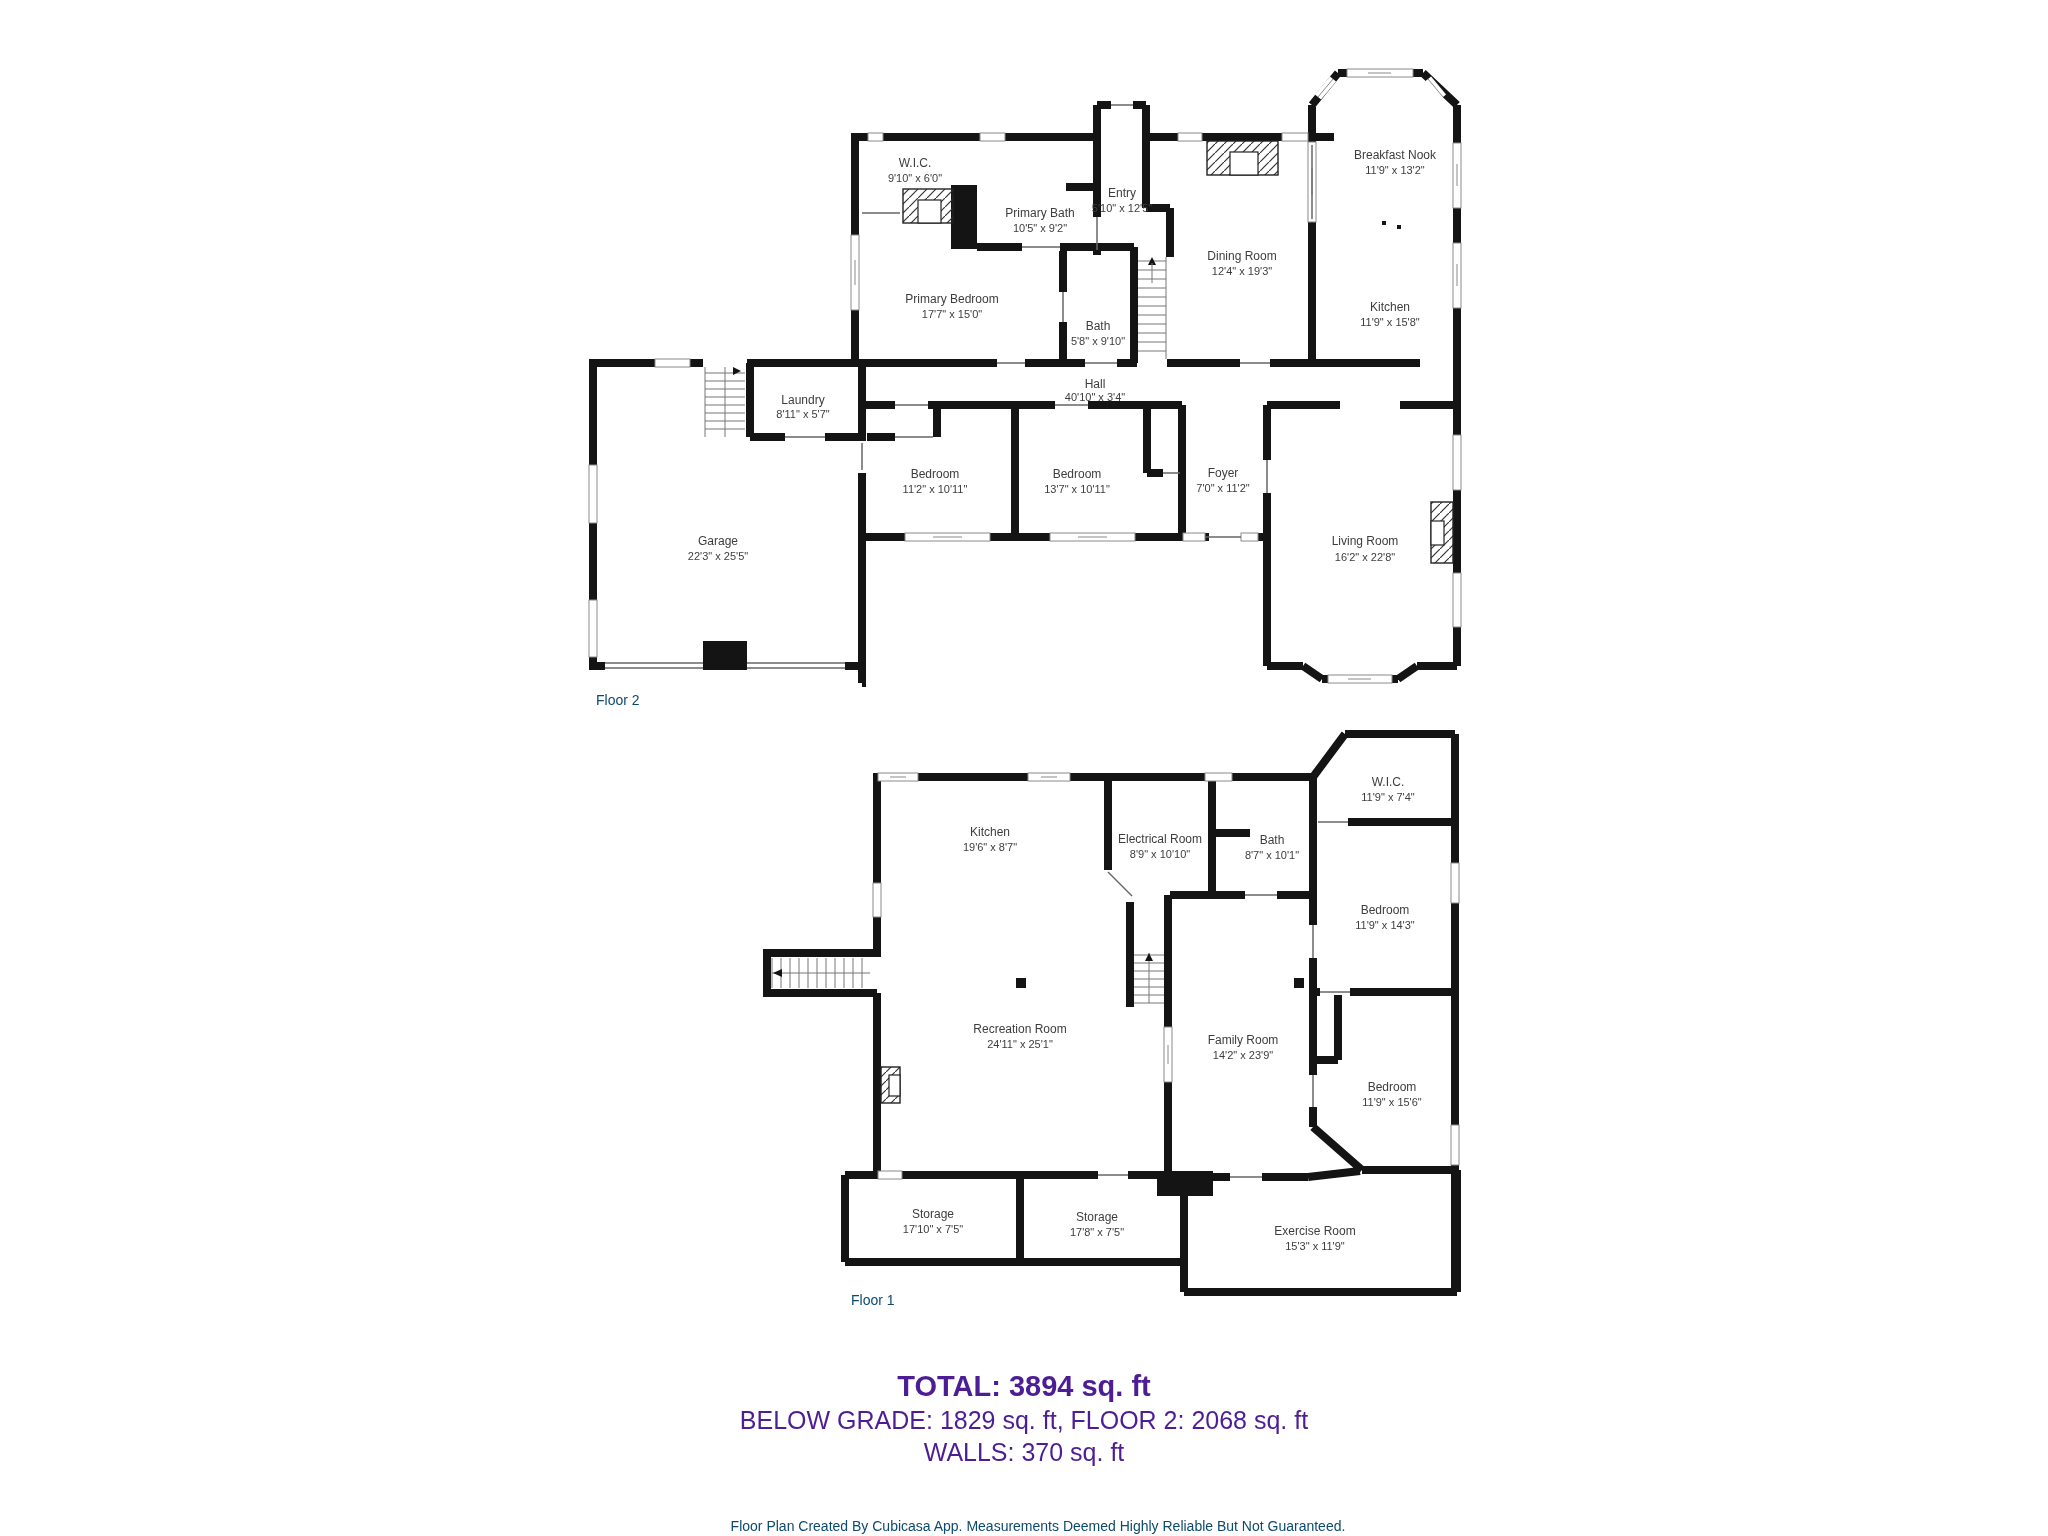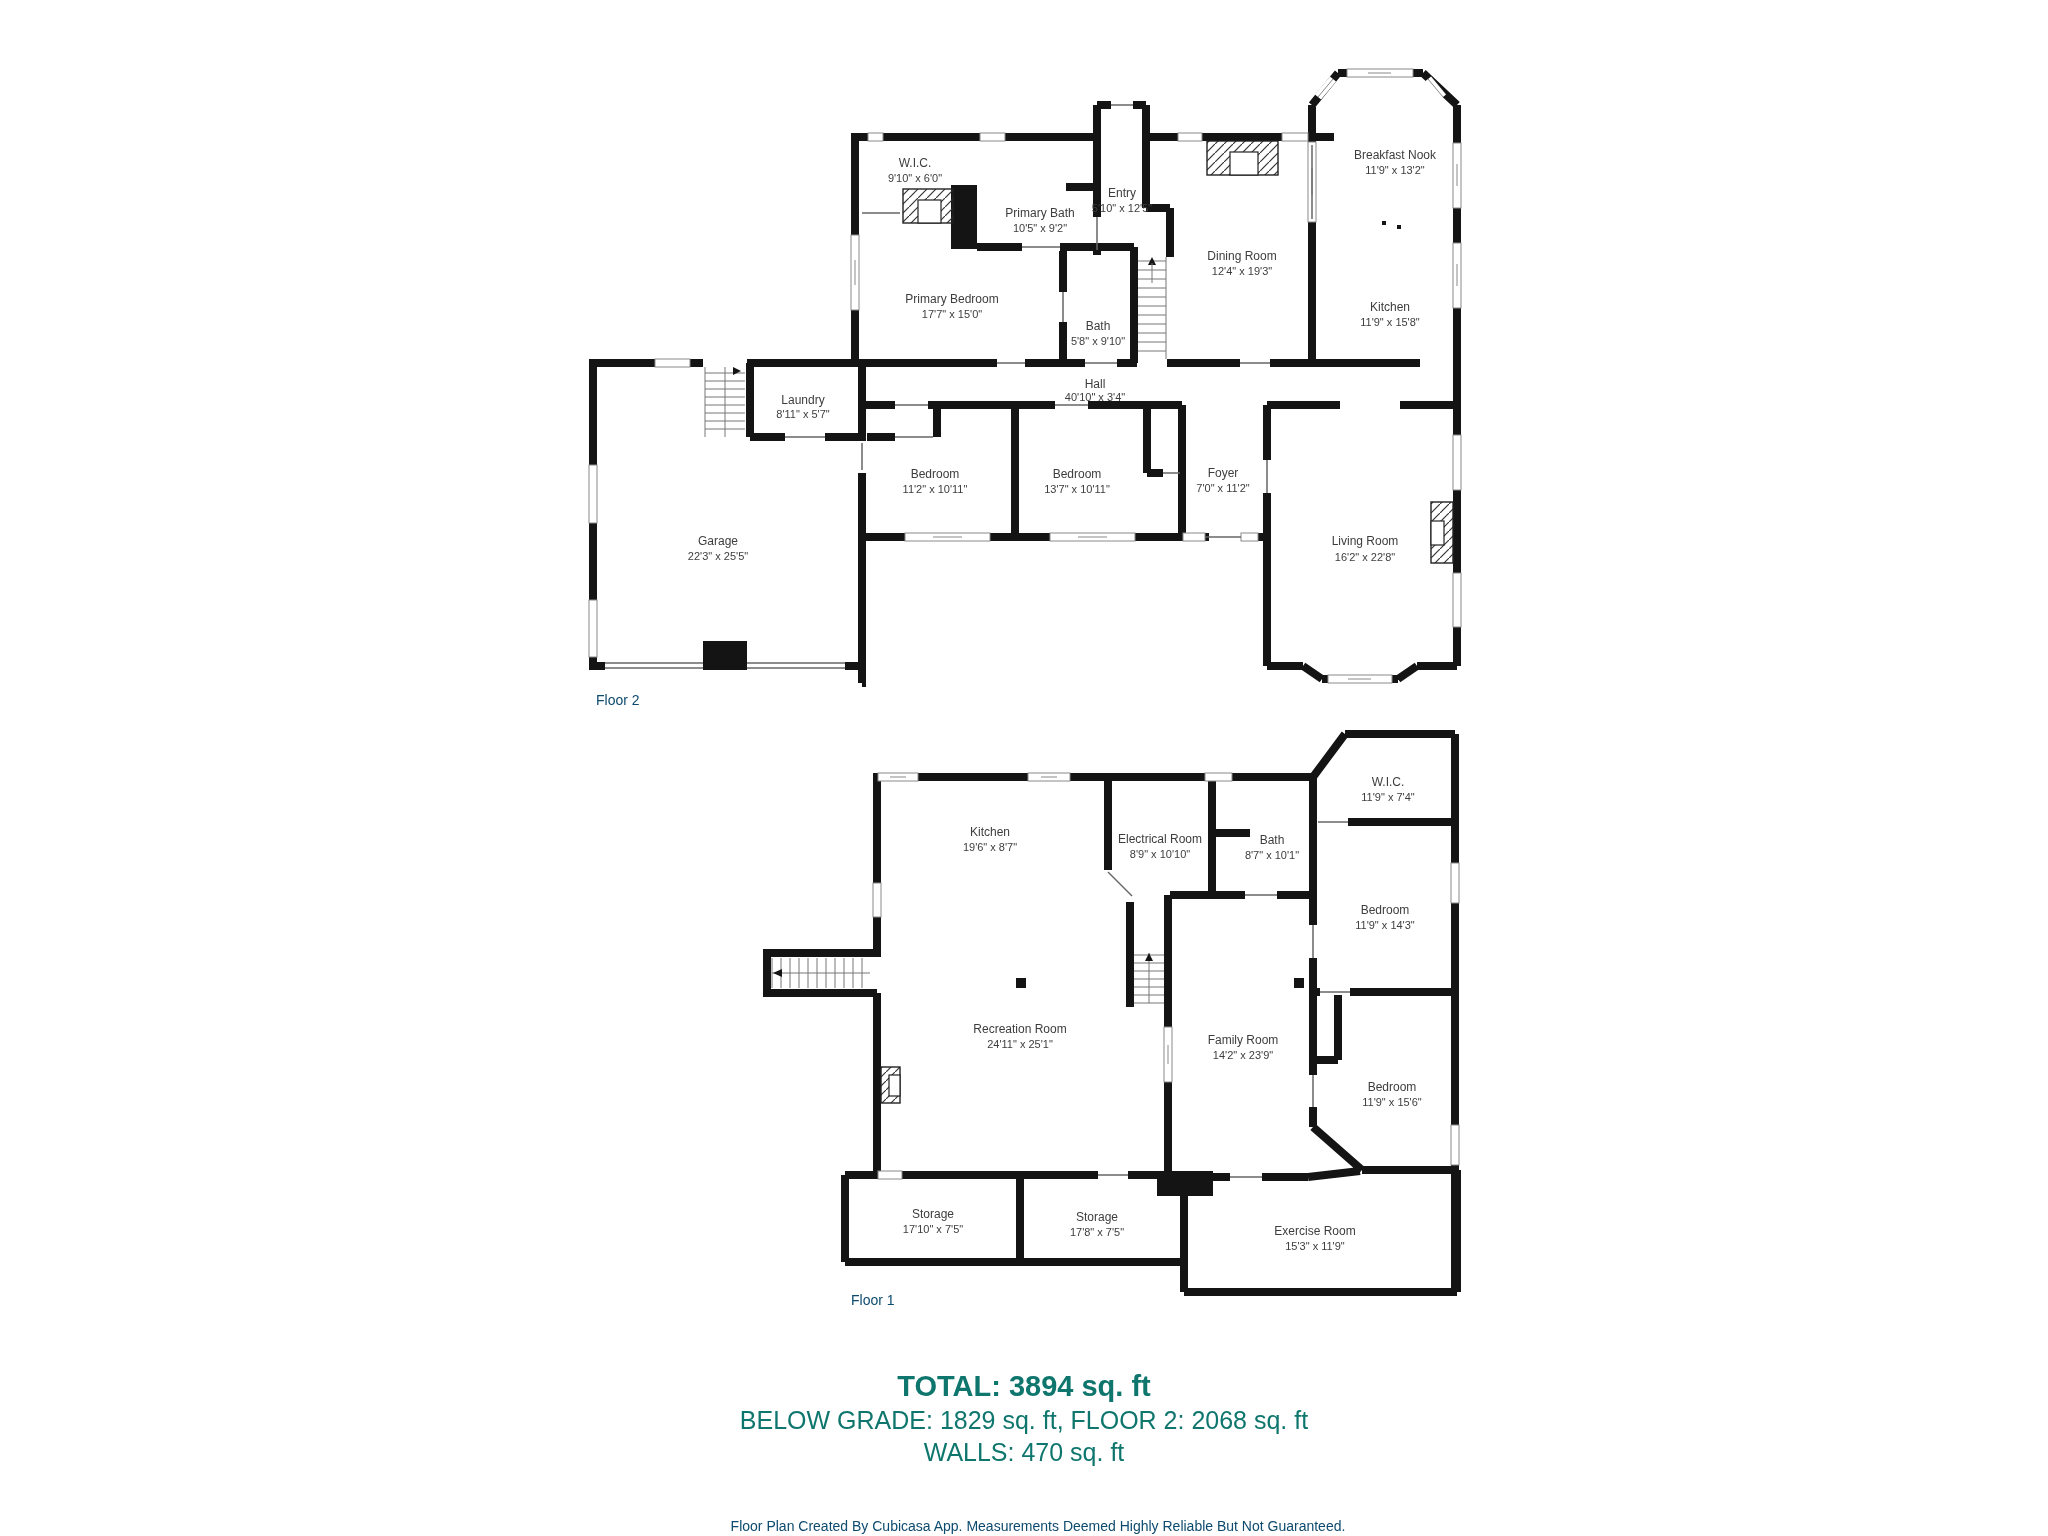--- a/index.html
+++ b/index.html
@@ -2,21 +2,21 @@
 <html><head>
 <meta charset="utf-8">
 <style>
   html,body{margin:0;padding:0;background:#fff;}
   .canvas{position:relative;width:1916px;height:1536px;background:#ffffff;overflow:hidden;
           font-family:"Liberation Sans", sans-serif;margin-top:30px;}
   svg{position:absolute;overflow:visible;}
   .rname{font:12px "Liberation Sans", sans-serif;fill:#3d3d3d;text-anchor:middle;}
   .rdim{font:11px "Liberation Sans", sans-serif;fill:#3d3d3d;text-anchor:middle;}
   .floor-label{position:absolute;font-size:14px;color:#0c4a6e;}
-  .summary{position:absolute;left:0;top:1338px;width:2048px;text-align:center;color:#0f766e;}
+  .summary{position:absolute;left:0;top:1338px;width:2048px;text-align:center;color:#4c1d95;}
   .summary .total{font-size:29px;font-weight:bold;line-height:1.25;}
   .summary .line{font-size:25px;line-height:1.28;}
   .footer{position:absolute;left:14px;top:1488px;width:2048px;text-align:center;
           font-size:14px;color:#0c4a6e;}
   .wall{stroke:#141414;stroke-width:8;fill:none;stroke-linecap:butt;}
   .door{stroke:#666;stroke-width:1.5;fill:none;}
   .tread{stroke:#777;stroke-width:1;fill:none;}
   .win{fill:#ffffff;stroke:#8a8a8a;stroke-width:1;}
   .winmid{stroke:#8a8a8a;stroke-width:1;}
   .blk{fill:#141414;}
@@ -336,17 +336,17 @@
       <text class="rname" x="555" y="505">Exercise Room</text>
       <text class="rdim" x="555" y="520">15'3" x 11'9"</text>
     </g>
   </svg>
 
   <div class="floor-label" style="left:851px;top:1262px">Floor 1</div>
 
   <div class="summary">
     <div class="total">TOTAL: 3894 sq. ft</div>
     <div class="line">BELOW GRADE: 1829 sq. ft, FLOOR 2: 2068 sq. ft</div>
-    <div class="line">WALLS: 470 sq. ft</div>
+    <div class="line">WALLS: 370 sq. ft</div>
   </div>
 
   <div class="footer">Floor Plan Created By Cubicasa App. Measurements Deemed Highly Reliable But Not Guaranteed.</div>
 </div>
 
 </body></html>

